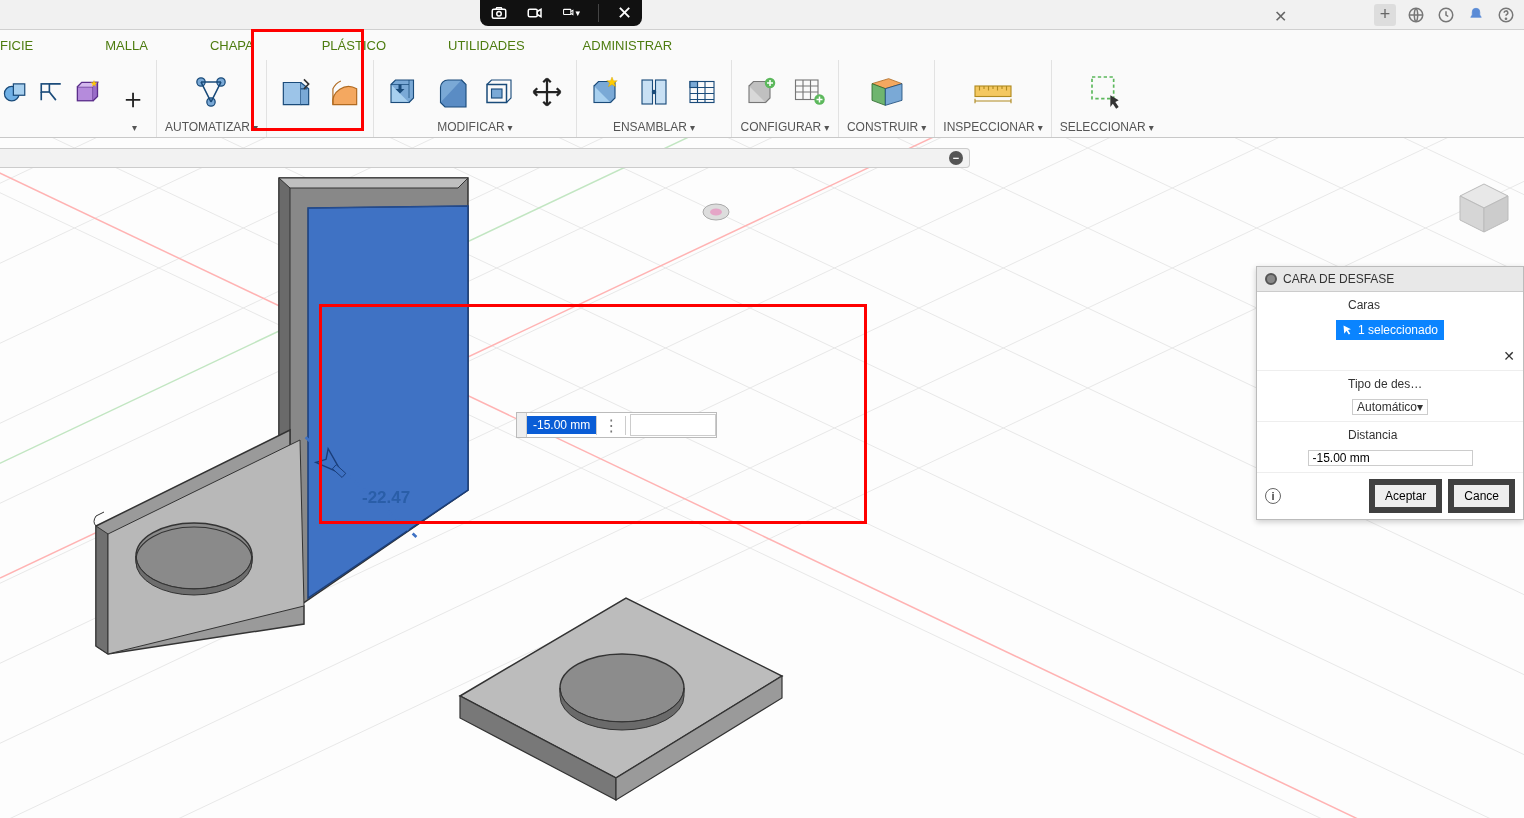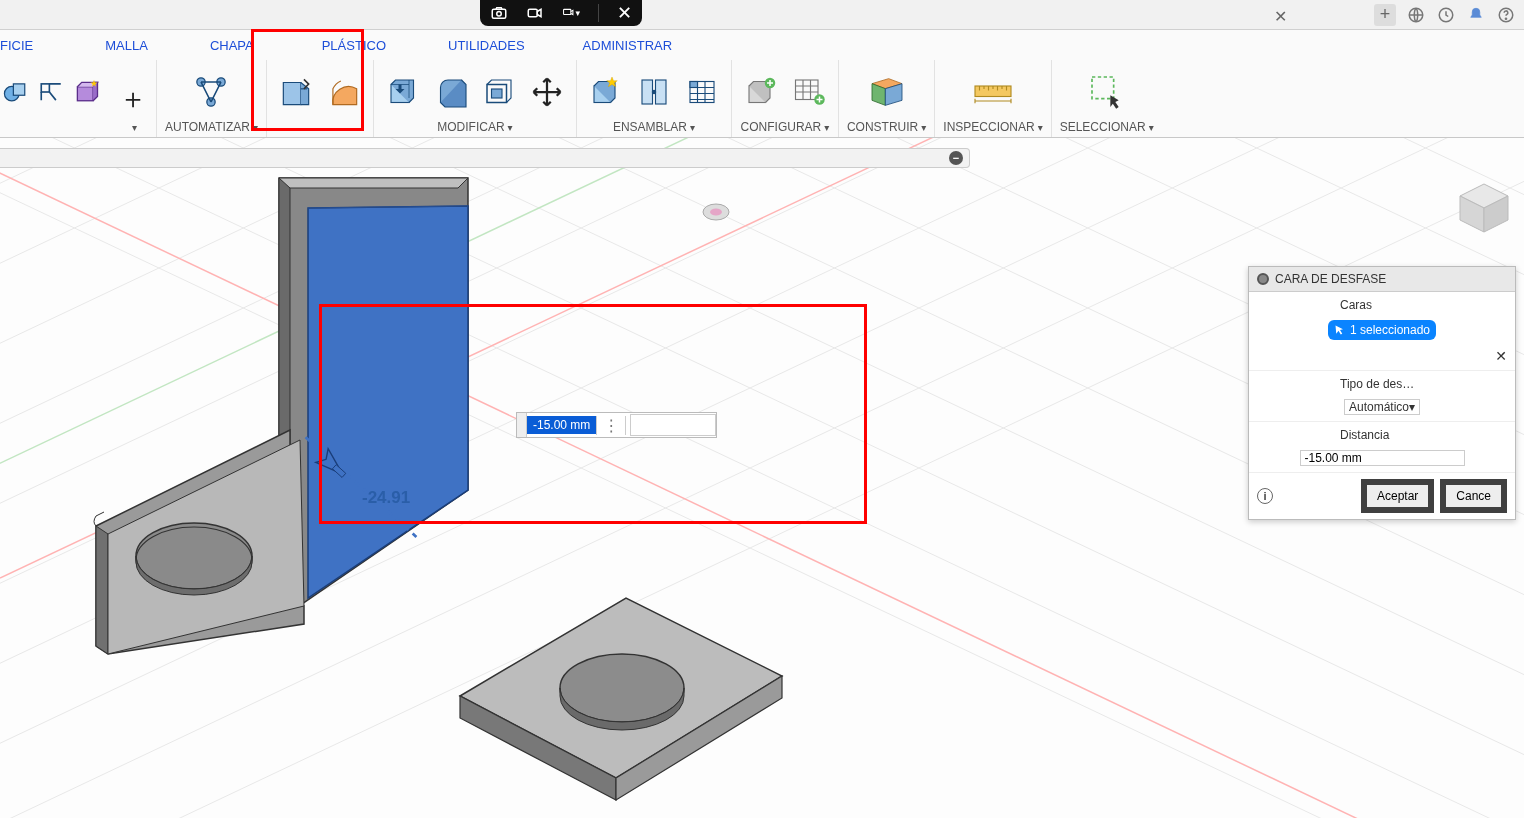--- a/index.html
+++ b/index.html
@@ -27,21 +27,21 @@
 
   
   .ribbon {
     position: absolute; left: 0; right: 0; top: 30px; height: 108px;
     background: #fafafa; border-bottom: 1px solid #c8c8c8;
   }
   .ribbon-tabs {
     position: absolute; left: 0; right: 0; top: 0; height: 30px;
     display: flex; align-items: center;
   }
-  .rtab { font-size: 13px; color: #1d4ed8; padding: 0 14px; height: 30px; display: flex; align-items: center; cursor: pointer; }
+  .rtab { font-size: 13px; color: #4d7c0f; padding: 0 14px; height: 30px; display: flex; align-items: center; cursor: pointer; }
   .rtab.partial { padding-left: 0; }
 
   .ribbon-groups {
     position: absolute; left: 0; right: 0; top: 30px; bottom: 0;
     display: flex; align-items: stretch;
   }
   .rgroup {
     display: flex; flex-direction: column; align-items: center; justify-content: space-between;
     padding: 4px 8px 3px 8px; border-right: 1px solid #e2e2e2;
   }
@@ -84,35 +84,35 @@
     position: absolute; left: 516px; top: 412px; height: 26px; display: flex; align-items: center;
     background: #fff; border: 1px solid #bbb; z-index: 35;
   }
   .hud .tab-handle { width: 10px; background: #eee; border-right: 1px solid #ccc; height: 100%; }
   .hud .val { padding: 2px 6px; background: #0a5dd6; color: #fff; font-size: 12px; }
   .hud .menu { padding: 0 6px; color: #777; cursor: pointer; border-left: 1px solid #ccc; border-right: 1px solid #ccc; }
   .hud .extra { width: 86px; height: 22px; border: 1px solid #ccc; margin-left: 4px; background: #fff; }
 
   
   .proppanel {
-    position: absolute; right: 8px; top: 266px; width: 268px; background: #fff;
+    position: absolute; right: 0; top: 266px; width: 268px; background: #fff;
     border: 1px solid #bbb; box-shadow: 0 2px 6px rgba(0,0,0,0.2); z-index: 45;
     font-size: 13px;
   }
   .pp-header {
     background: #e8e8e8; border-bottom: 1px solid #ccc; padding: 5px 8px;
     display: flex; align-items: center; gap: 6px; color: #333; font-size: 12px;
   }
   .pp-header .bullet { width: 8px; height: 8px; border-radius: 50%; background: #888; border: 2px solid #555; box-sizing: content-box; }
   .pp-row {
     display: flex; align-items: center; padding: 6px 8px; gap: 8px; border-bottom: 1px solid #eee; flex-direction: column;
   }
   .pp-row .lbl { width: 84px; color: #333; font-size: 12px; white-space: nowrap; overflow: hidden; text-overflow: ellipsis; }
   .pp-sel {
-    background: #0a84ff; color: #fff; padding: 3px 6px; border-radius: 6px; font-size: 12px;
+    background: #0a84ff; color: #fff; padding: 3px 6px; border-radius: 0; font-size: 12px;
     display: flex; align-items: center; gap: 4px;
   }
   .pp-x { color: #333; cursor: pointer; font-size: 14px; margin-left: auto; }
   .pp-select { flex: 1; height: 26px; border: 1px solid #ccc; padding: 0 4px; font-size: 12px; color: #333;
     display: flex; align-items: center; justify-content: space-between;}
   .pp-input { flex: 1; height: 22px; border: 1px solid #ccc; padding: 0 4px; font-size: 12px; }
   .pp-footer { display: flex; justify-content: flex-end; align-items: center; padding: 6px 8px; gap: 6px; }
   .pp-btn { background: #eee; border: 6px solid #404040; font-size: 12px; padding: 4px 10px; cursor: pointer; }
   .pp-info { margin-right: auto; color: #444; width: 16px; height: 16px; border: 1px solid #666; border-radius: 50%;
     display: flex; align-items: center; justify-content: center; font-weight: bold; font-size: 11px;}
@@ -460,21 +460,21 @@
   </svg>
 
   <svg class="arrow3d" width="140" height="130" viewBox="0 0 140 130">
     <line x1="10" y1="10" x2="130" y2="118" stroke="#3f72c4" stroke-width="3" stroke-dasharray="6 6"></line>
     <g transform="translate(50,50) rotate(222)">
       <path d="M0 0 L30 -10 L24 0 L30 10 Z" fill="#3f72c4" stroke="#1a3e7a" stroke-width="1.5"></path>
       <rect x="-2" y="-3" width="14" height="6" fill="#3f72c4" stroke="#1a3e7a" stroke-width="1"></rect>
     </g>
   </svg>
 
-  <div class="dim-label">-24.91</div>
+  <div class="dim-label">-22.47</div>
 
   <svg class="viewcube" width="60" height="60" viewBox="0 0 60 60">
     <path d="M30 6 L54 18 L30 30 L6 18 Z" fill="#e8e8e8" stroke="#bbb" stroke-width="1"></path>
     <path d="M6 18 L6 42 L30 54 L30 30 Z" fill="#d6d6d6" stroke="#bbb" stroke-width="1"></path>
     <path d="M30 30 L30 54 L54 42 L54 18 Z" fill="#cccccc" stroke="#bbb" stroke-width="1"></path>
   </svg>
 
 </div>
 
 <div class="hud">

